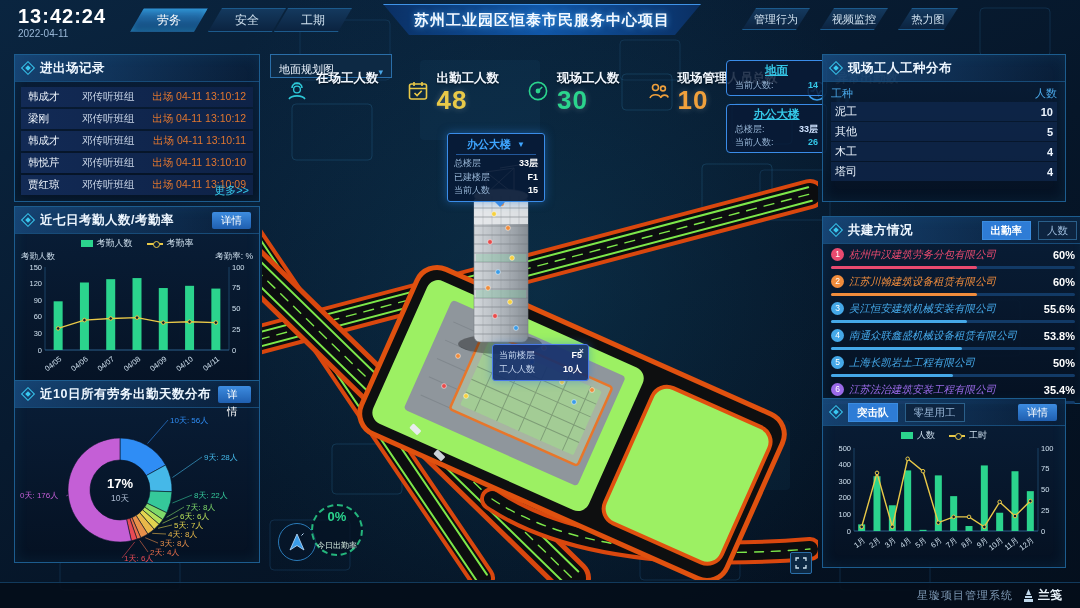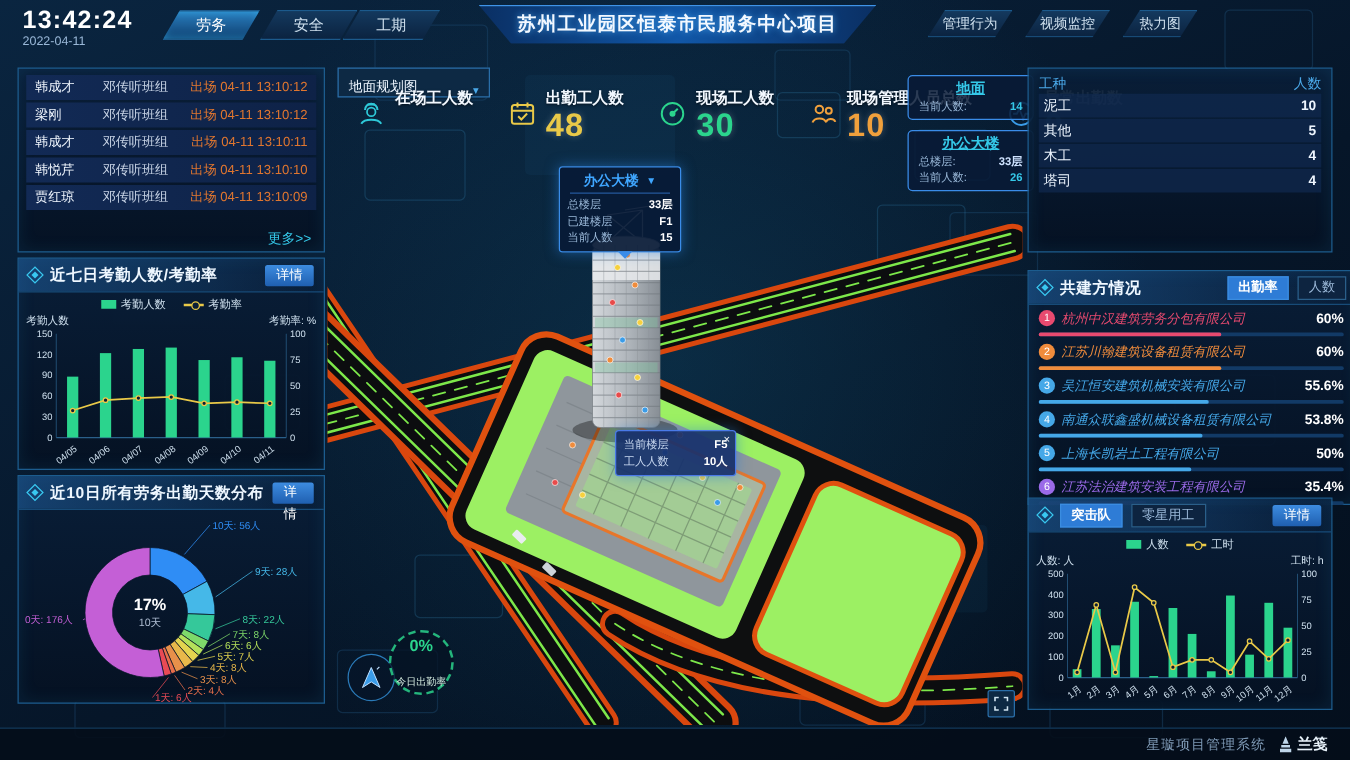--- a/index.html
+++ b/index.html
@@ -34,21 +34,21 @@
     border:1px solid #1c5c8e;box-shadow:inset 0 0 14px rgba(41,160,220,.12);box-sizing:border-box}
   .p-head{height:26px;display:flex;align-items:center;gap:7px;padding:0 8px;
     background:linear-gradient(90deg,rgba(32,96,160,.55),rgba(10,40,80,.08));
     border-bottom:1px solid #174b78}
   .p-title{font-size:12.5px;font-weight:bold;color:#eef7ff;letter-spacing:.5px;white-space:nowrap}
   .dia{position:relative;width:8px;height:8px;border:1px solid #39c8f0;transform:rotate(45deg);flex:0 0 auto}
   .dia::after{content:"";position:absolute;inset:2px;background:#39c8f0}
   .detail-btn{margin-left:auto;height:17px;line-height:17px;padding:0 9px;font-size:10.5px;color:#fff;
     background:linear-gradient(180deg,#3d8ce0,#1f5fb0);border-radius:2px;cursor:pointer}
   .p-records{left:14px;top:54px;width:246px;height:148px}
-  .p-att{left:14px;top:206px;width:246px;height:170px}
+  .p-att{left:14px;top:206px;width:246px;height:202px}
   .p-dist{left:14px;top:380px;width:246px;height:183px}
   .p-types{left:822px;top:54px;width:244px;height:148px}
   .p-partners{left:822px;top:216px;width:264px;height:188px}
   .p-surge{left:822px;top:398px;width:244px;height:170px}
 
   
   .rec-body{padding:5px 6px 0 6px}
   .rec-row{display:flex;align-items:center;height:20px;margin-bottom:2px;background:#12295a;
     background:linear-gradient(90deg,#122a55,#0e2247);padding:0 7px;font-size:10.5px}
   .rec-name{width:54px;color:#f2f8ff}
@@ -418,20 +418,24 @@
       <div class="rl">今日出勤率</div>
     </div>
     <div class="fs-btn">
       <svg width="12" height="12" viewBox="0 0 12 12" fill="none" stroke="#cfe3f0" stroke-width="1.3">
         <path d="M1,4 V1 H4 M8,1 H11 V4 M11,8 V11 H8 M4,11 H1 V8"></path>
       </svg>
     </div>
   </div>
 
   <section class="panel p-records">
+    <div class="p-head">
+        <span class="dia"></span>
+      <span class="p-title">进出场记录</span>
+      </div>
     <div class="rec-body">
       <div class="rec-row">
           <span class="rec-name">韩成才</span>
           <span class="rec-team">邓传听班组</span>
           <span class="rec-event">出场 04-11 13:10:12</span>
         </div>
       <div class="rec-row">
           <span class="rec-name">梁刚</span>
           <span class="rec-team">邓传听班组</span>
           <span class="rec-event">出场 04-11 13:10:12</span>
@@ -548,20 +552,24 @@
         <text x="106" y="151" font-size="8" fill="#e84a55" text-anchor="start">1天:  6人</text>
         <path d="M113.32891053305936,130.7509190668892 A52,52 0 1 1 101.99999999999999,28 L101.99999999999999,50 A30,30 0 1 0 108.53590992291886,109.27937638474376 Z" fill="#c45fd6" stroke="#081629" stroke-width="0.6"></path>
         <line x1="48.32526020278676" y1="85.91796482766271" x2="50" y2="85" stroke="#c45fd6" stroke-width="0.7" opacity="0.85"></line>
         <text x="2" y="88" font-size="8" fill="#c45fd6" text-anchor="start">0天:  176人</text>
         <text x="102" y="78" text-anchor="middle" font-size="13" font-weight="bold" fill="#ffffff">17%</text>
         <text x="102" y="91" text-anchor="middle" font-size="8.5" fill="#aebdd2">10天</text>
       </svg>
   </section>
 
   <section class="panel p-types">
+    <div class="p-head">
+        <span class="dia"></span>
+      <span class="p-title">现场工人工种分布</span>
+      </div>
     <div class="tbl">
       <div class="tbl-head">
           <span>工种</span>
           <span>人数</span>
         </div>
       <div class="tbl-row">
           <span>泥工</span>
           <span class="v">10</span>
         </div>
       <div class="tbl-row">
@@ -654,24 +662,20 @@
   <section class="panel p-surge">
     <div class="p-head">
         <span class="dia"></span>
       <span class="ptab active">突击队</span>
       <span class="ptab">零星用工</span>
       <span class="detail-btn">详情</span>
       </div>
     <div class="legend-row">
       <span><span class="chip-bar"></span><span>人数</span></span>
       <span><span class="chip-line"></span><span>工时</span></span>
-    </div>
-    <div class="axis-row">
-      <span>人数: 人</span>
-      <span>工时:  h</span>
     </div>
     <svg id="surge-chart" width="232" height="112" style="margin:0 auto">
         <line x1="26" y1="88" x2="210" y2="88" stroke="#2a5f8a" stroke-width="1"></line>
         <line x1="26" y1="5" x2="26" y2="88" stroke="#2a5f8a" stroke-width="0.6"></line>
         <line x1="210" y1="5" x2="210" y2="88" stroke="#2a5f8a" stroke-width="0.6"></line>
         <text x="23" y="90.5" text-anchor="end" font-size="7.5" fill="#cfe0ee">0</text>
         <text x="23" y="73.9" text-anchor="end" font-size="7.5" fill="#cfe0ee">100</text>
         <text x="23" y="57.3" text-anchor="end" font-size="7.5" fill="#cfe0ee">200</text>
         <text x="23" y="40.7" text-anchor="end" font-size="7.5" fill="#cfe0ee">300</text>
         <text x="23" y="24.099999999999994" text-anchor="end" font-size="7.5" fill="#cfe0ee">400</text>

